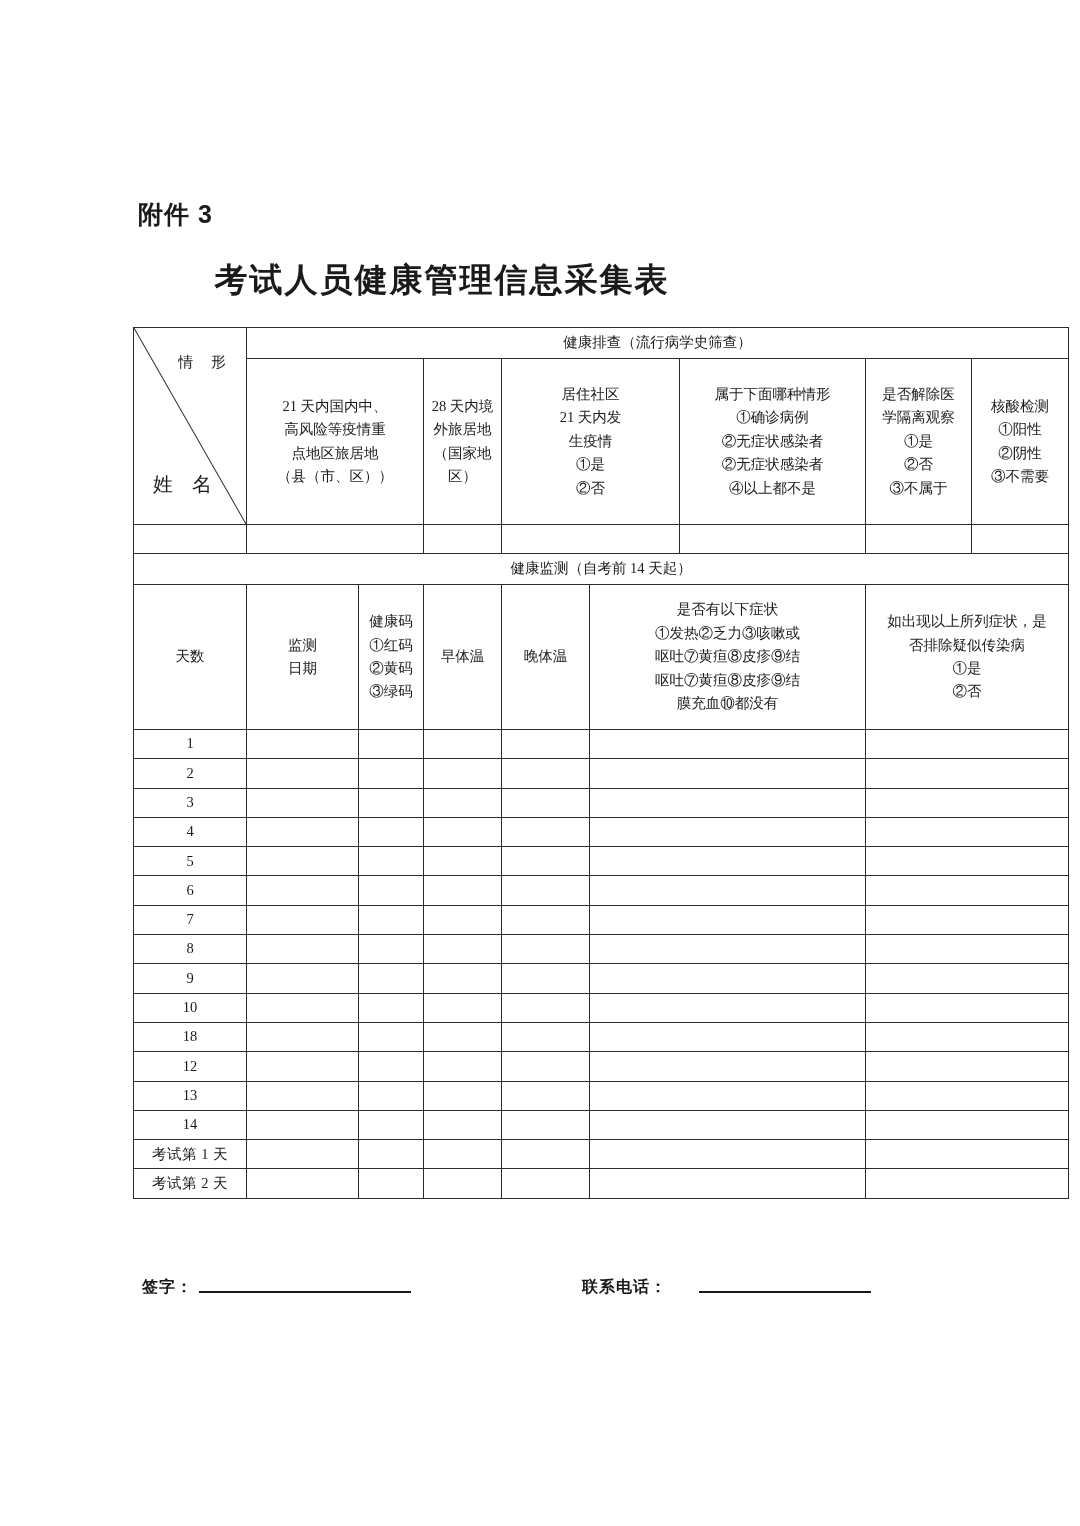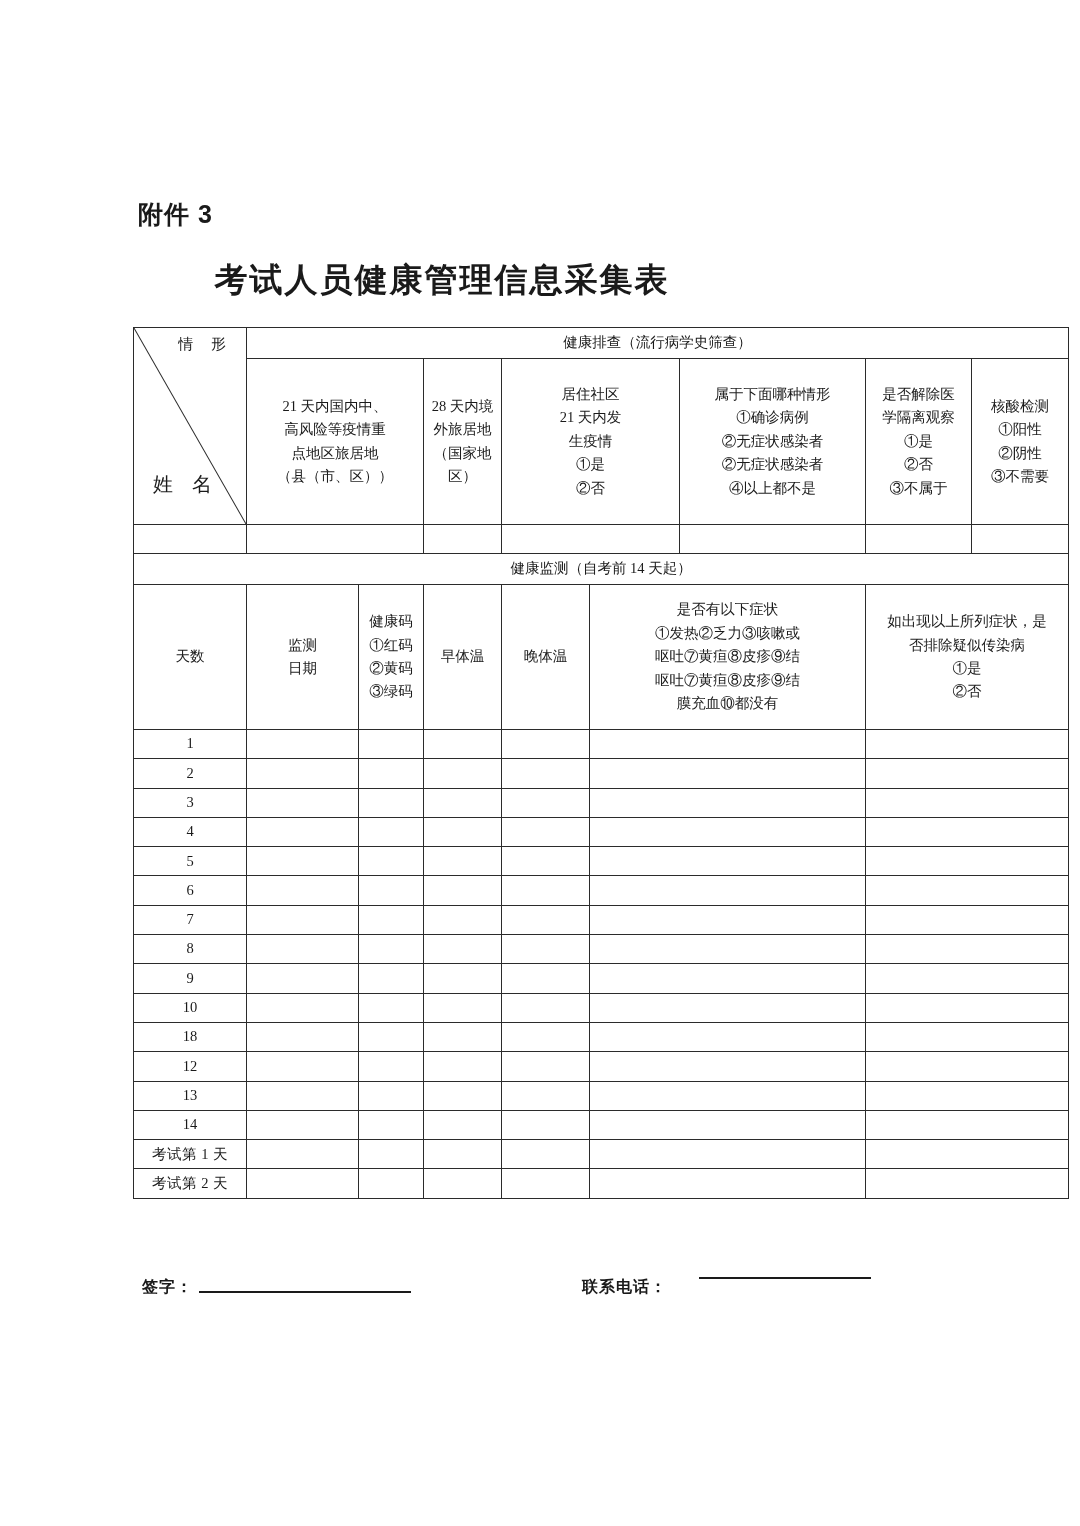--- a/index.html
+++ b/index.html
@@ -87,21 +87,21 @@
   .corner svg {
     position: absolute;
     left: 0; top: 0;
     width: 100%;
     height: 100%;
     display: block;
   }
   .corner .situation {
     position: absolute;
     right: 13px;
-    top: 4px;
+    top: 22px;
     font-size: 15px;
     letter-spacing: 7px;
     padding-left: 7px;
   }
   .corner .person {
     position: absolute;
     left: 12px;
     bottom: 24px;
     font-size: 20px;
     letter-spacing: 7px;
@@ -132,21 +132,21 @@
     left: 142px;
     top: 1277px;
     width: 800px;
     height: 40px;
     font-size: 16px;
     font-family: "Liberation Sans", "DejaVu Sans", sans-serif;
     font-weight: 600;
     letter-spacing: 1px;
   }
   .sign-block { position: absolute; left: 0; top: 0; display: flex; align-items: flex-end; }
-  .phone-block { position: absolute; left: 440px; top: 0; display: flex; align-items: flex-start; gap: 26px; }
+  .phone-block { position: absolute; left: 440px; top: 0; display: flex; align-items: flex-end; gap: 26px; }
   .rule {
     display: inline-block;
     border-bottom: 2.5px solid #1a1a1a;
     margin-left: 6px;
     margin-bottom: 5px;
   }
   .rule.sig { width: 212px; }
   .rule.tel { width: 172px; }
 </style>
 </head>

